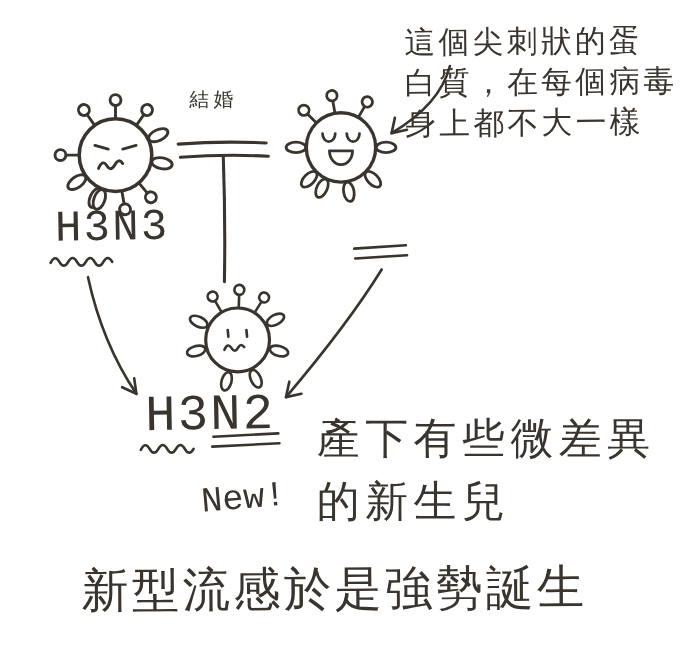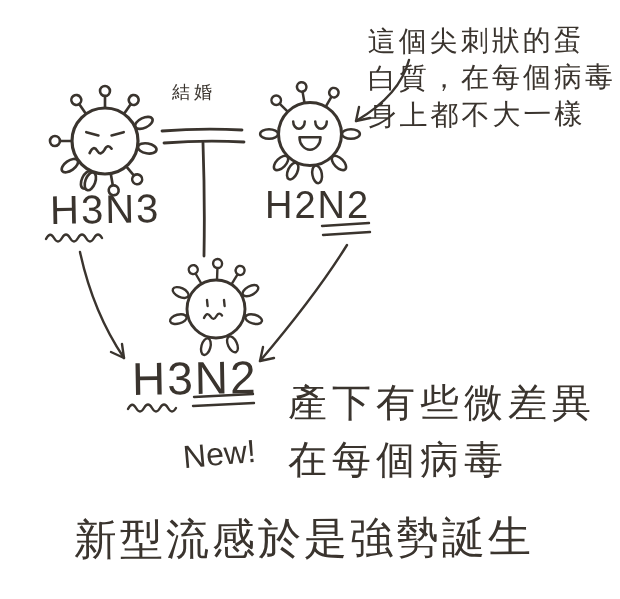--- a/index.html
+++ b/index.html
@@ -1,20 +1,20 @@
 <!DOCTYPE html>
 <html style="--ink: #3a342e; --paper: #ffffff;"><head>
 <meta charset="utf-8">
 <style>
   :root { --ink:#3a342e; --paper:#ffffff; }
   html,body { margin:0; padding:0; background:#fff; }
   .canvas {
     position:relative; width:620px; height:599px; overflow:hidden;
     background:var(--paper);
-    font-family:Liberation Sans, sans-serif;
+    font-family:Liberation Mono, monospace;
     color:var(--ink);
   }
   svg.art { position:absolute; left:0; top:0; }
   .stroke { fill:none; stroke:var(--ink); stroke-width:2.8; stroke-linecap:round; stroke-linejoin:round; }
   .fillw  { fill:#fff; stroke:var(--ink); stroke-width:2.6; stroke-linecap:round; stroke-linejoin:round; }
   .thin   { stroke-width:2.4; }
   .txt { position:absolute; white-space:nowrap; line-height:1.15; }
   .annotation   { left:368px; top:22px;  font-size:28px; line-height:37px; letter-spacing:3px; transform:rotate(-0.5deg); }
   .marriage-lbl { left:172px; top:82px;  font-size:18px; letter-spacing:4px; }
   .lbl-h3n3 { left:50px;  top:186px; font-size:40px; letter-spacing:2px; transform:rotate(-1deg); }
@@ -129,23 +129,22 @@
 
   <div class="txt annotation">
     <div>這個尖刺狀的蛋</div>
     <div>白質，在每個病毒</div>
     <div>身上都不大一樣</div>
   </div>
 
   <div class="txt marriage-lbl">結婚</div>
 
   <div class="txt lbl-h3n3">H3N3</div>
-  <div class="txt lbl-h2n2">H2N2</div>
   <div class="txt lbl-h3n2">H3N2</div>
   <div class="txt new-badge">New!</div>
 
   <div class="txt caption-birth">
     <div>產下有些微差異</div>
-    <div>在每個病毒</div>
+    <div>的新生兒</div>
   </div>
 
   <div class="txt caption-bottom">新型流感於是強勢誕生</div>
 </div>
 
 </body></html>

